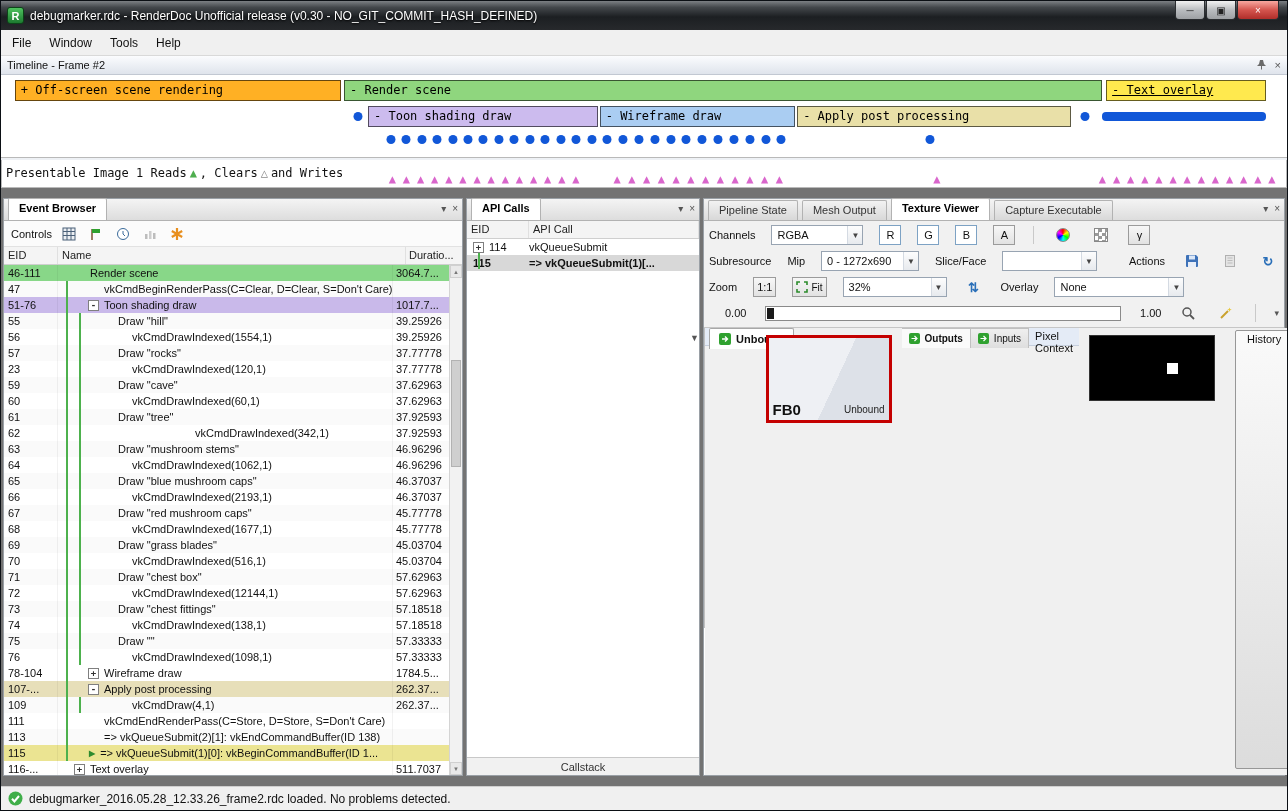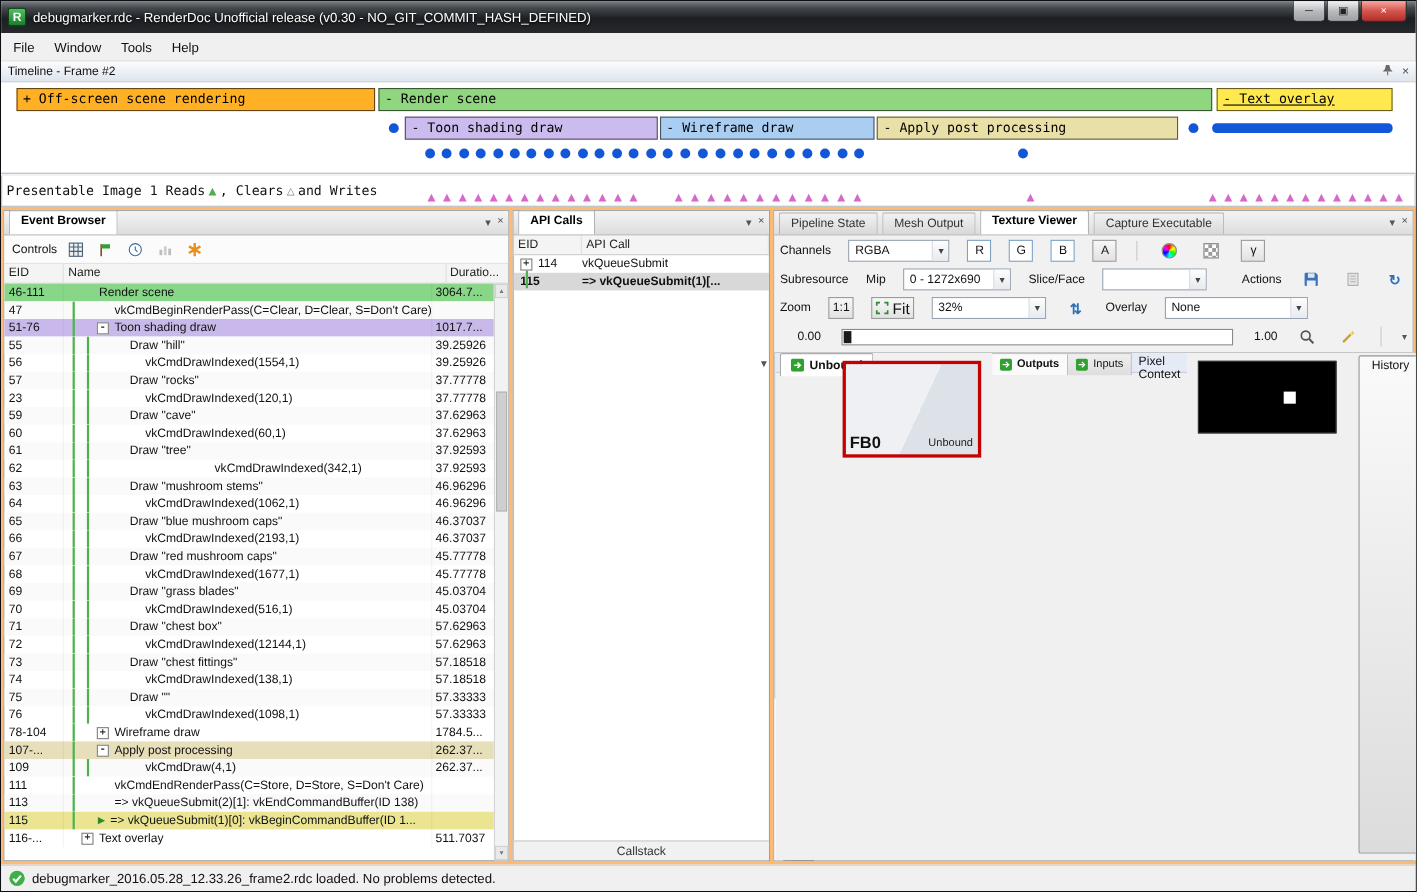--- a/index.html
+++ b/index.html
@@ -25,21 +25,21 @@
 .tl-bar{position:absolute;top:2px;height:21px;border:1px solid rgba(0,0,0,.6);font:12px "DejaVu Sans Mono",monospace;color:#000;padding:2px 5px;white-space:nowrap;overflow:hidden}
 .tl-dot{position:absolute;top:8px;width:9px;height:9px;border-radius:50%;transform:translateX(-50%)}
 .tl-row-dots .tl-dot{top:5px}
 .tl-line{position:absolute;top:8px;height:9px;border-radius:4px}
 .tl-markers{height:28px;background:#fff;border:1px solid #b9b9b9;border-top:none;margin-top:2px;position:relative;font:12px "DejaVu Sans Mono",monospace}
 .mk-text{position:absolute;left:4px;top:6px;white-space:nowrap}
 .tri-green{color:#4fae4f;margin:0 3px}
 .tri-gray{color:#8a8a8a;margin:0 3px}
 .tl-tri{position:absolute;bottom:1px;transform:translateX(-50%);font-size:12px;line-height:14px}
 
-.main{flex:1;display:flex;gap:3px;padding:3px 2px;background:#fdba74;min-height:0}
+.main{flex:1;display:flex;gap:3px;padding:10px 2px;background:#737373;min-height:0}
 .panel{background:#fff;border:1px solid #9aa0a6;display:flex;flex-direction:column;min-width:0}
 .panel.eb{flex:0 0 460px}
 .panel.api{flex:0 0 234px}
 .panel.tv{flex:1}
 .panel-tabs{height:22px;flex:0 0 22px;background:linear-gradient(#f4f4f4,#dddddd);border-bottom:1px solid #b2b2b2;display:flex;align-items:flex-end;position:relative}
 .tab{height:20px;padding:3px 10px;margin-left:4px;font-size:11px;border:1px solid #b2b2b2;border-bottom:none;border-radius:2px 2px 0 0;background:linear-gradient(#f2f2f2,#d8d8d8);color:#333;white-space:nowrap}
 .tab.active{background:#fff;height:22px;font-weight:bold;color:#000}
 .panel-btns{position:absolute;right:4px;top:4px;display:flex;gap:6px;color:#555;font-size:10px}
 .pbtn{cursor:default}
 
@@ -78,21 +78,21 @@
 .api-spacer{flex:1}
 .callstack-bar{height:18px;flex:0 0 18px;border-top:1px solid #c8c8c8;background:#f1f1f1;display:flex;align-items:center;justify-content:center;font-size:11px;color:#333}
 
 .tv-toolbars{background:#f1f1f1;border-bottom:1px solid #c6c6c6;padding:2px 5px;display:flex;flex-direction:column;gap:2px}
 .tv-row{height:24px;display:flex;align-items:center;gap:16px;font-size:11px}
 .lbl{white-space:nowrap}
 .combo{height:20px;background:#fff;border:1px solid #98a4b2;display:inline-flex;align-items:center;font-size:11px;padding-left:5px;white-space:nowrap;overflow:hidden}
 .combo .arr{margin-left:auto;width:15px;align-self:stretch;display:flex;align-items:center;justify-content:center;color:#444;font-size:8px;border-left:1px solid #d4dae2;background:linear-gradient(#fdfdfd,#e7eaee)}
 .tbtn{height:20px;min-width:22px;border:1px solid #7da2c4;background:#fff;font-size:11px;display:inline-flex;align-items:center;justify-content:center;padding:0 3px}
 .tbtn.off{background:linear-gradient(#f7f7f7,#e2e2e2);border-color:#9b9b9b}
-.ibtn{height:20px;min-width:22px;border:1px solid transparent;display:inline-flex;align-items:center;justify-content:center;gap:3px;padding:0 3px;font-size:14px}
+.ibtn{height:20px;min-width:22px;border:1px solid transparent;display:inline-flex;align-items:center;justify-content:center;gap:3px;padding:0 3px;font-size:10px}
 .wheel{width:14px;height:14px;border-radius:50%;background:conic-gradient(#f00,#ff0,#0f0,#0ff,#00f,#f0f,#f00);border:1px solid #888}
 .checker{width:14px;height:14px;border:1px solid #888;background:repeating-conic-gradient(#9a9a9a 0% 25%,#fff 0% 50%) 0 0/7px 7px}
 .blue-glyph{color:#2a6fb8;font-weight:bold;font-size:13px}
 .slider{flex:1;height:15px;border:1px solid #8a8a8a;background:#fff;position:relative;margin:0 3px}
 .slider .handle{position:absolute;left:1px;top:1px;width:7px;height:11px;background:#1a1a1a}
 .vsep{width:1px;height:18px;background:#c9c9c9;margin:0 2px}
 .tv-main{flex:1;display:flex;min-height:0}
 .tv-left{flex:1;display:flex;flex-direction:column;min-width:0;border-right:1px solid #c0c0c0}
 .tv-tabstrip{height:22px;flex:0 0 22px;background:#e9e9e9;border-bottom:1px solid #bdbdbd;display:flex;align-items:flex-end;position:relative}
 .tv-tab{height:21px;display:flex;align-items:center;gap:5px;background:#fff;border:1px solid #a8a8a8;border-bottom:none;border-radius:2px 2px 0 0;padding:2px 9px;margin-left:5px;font-size:11px;font-weight:bold}

